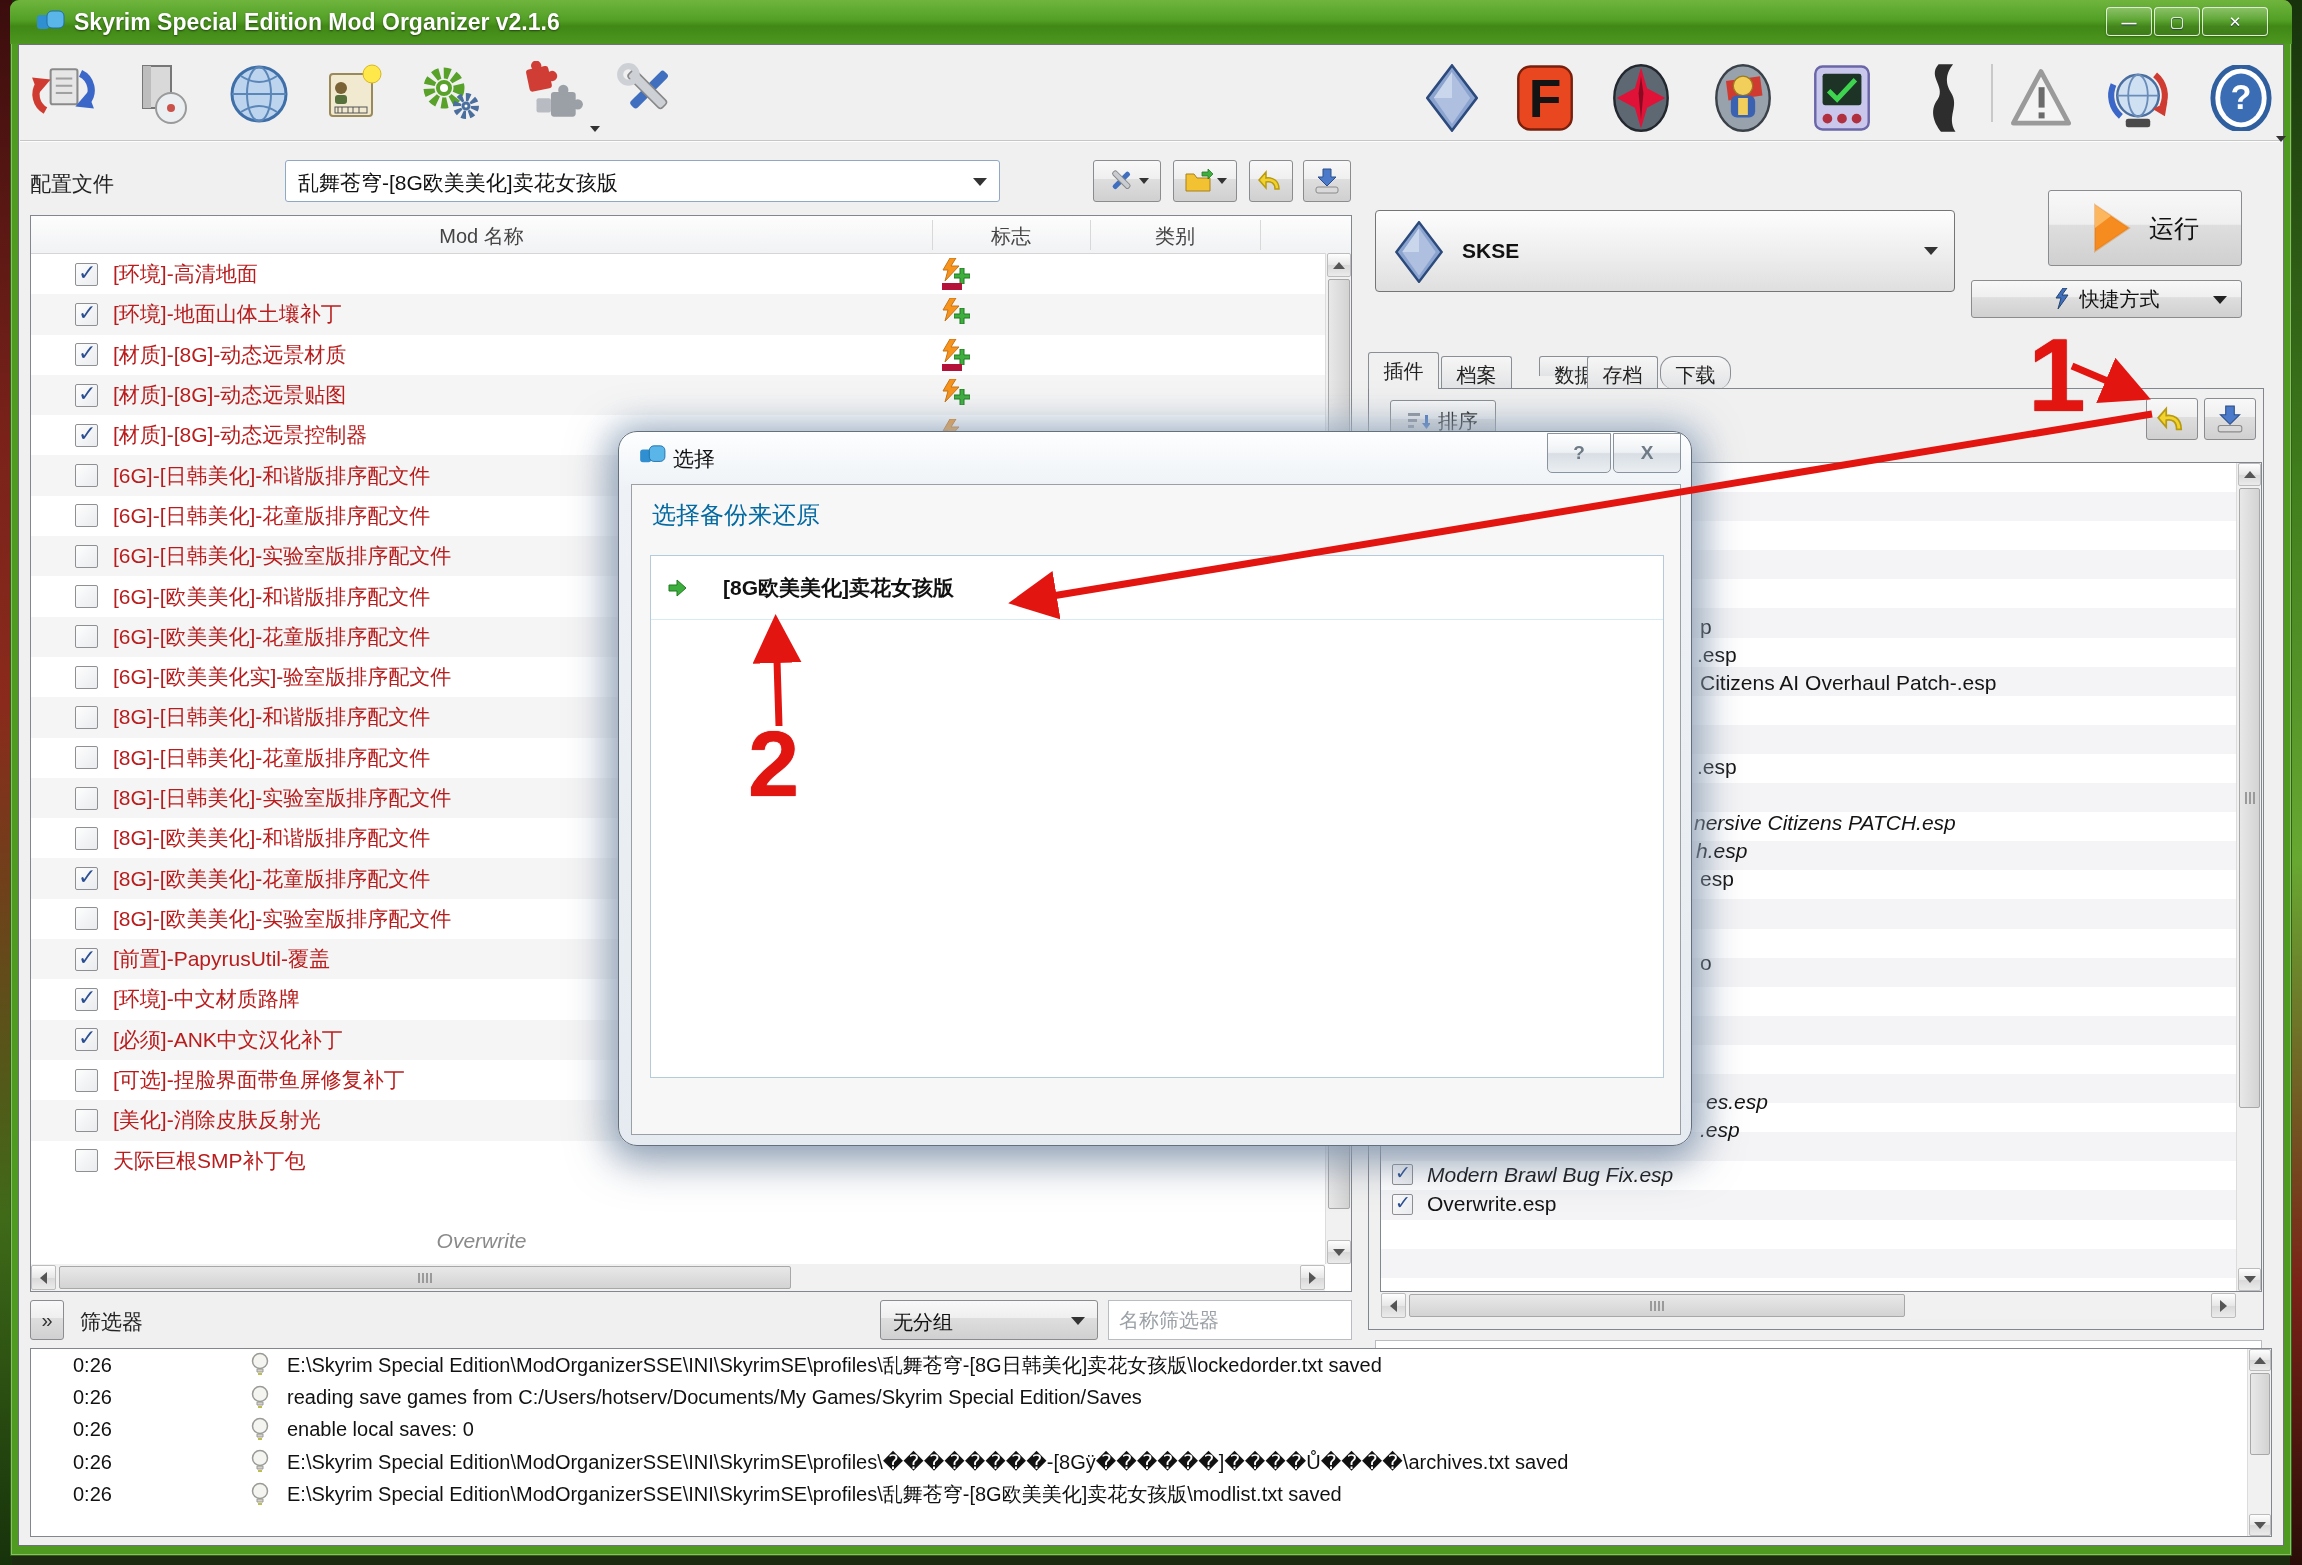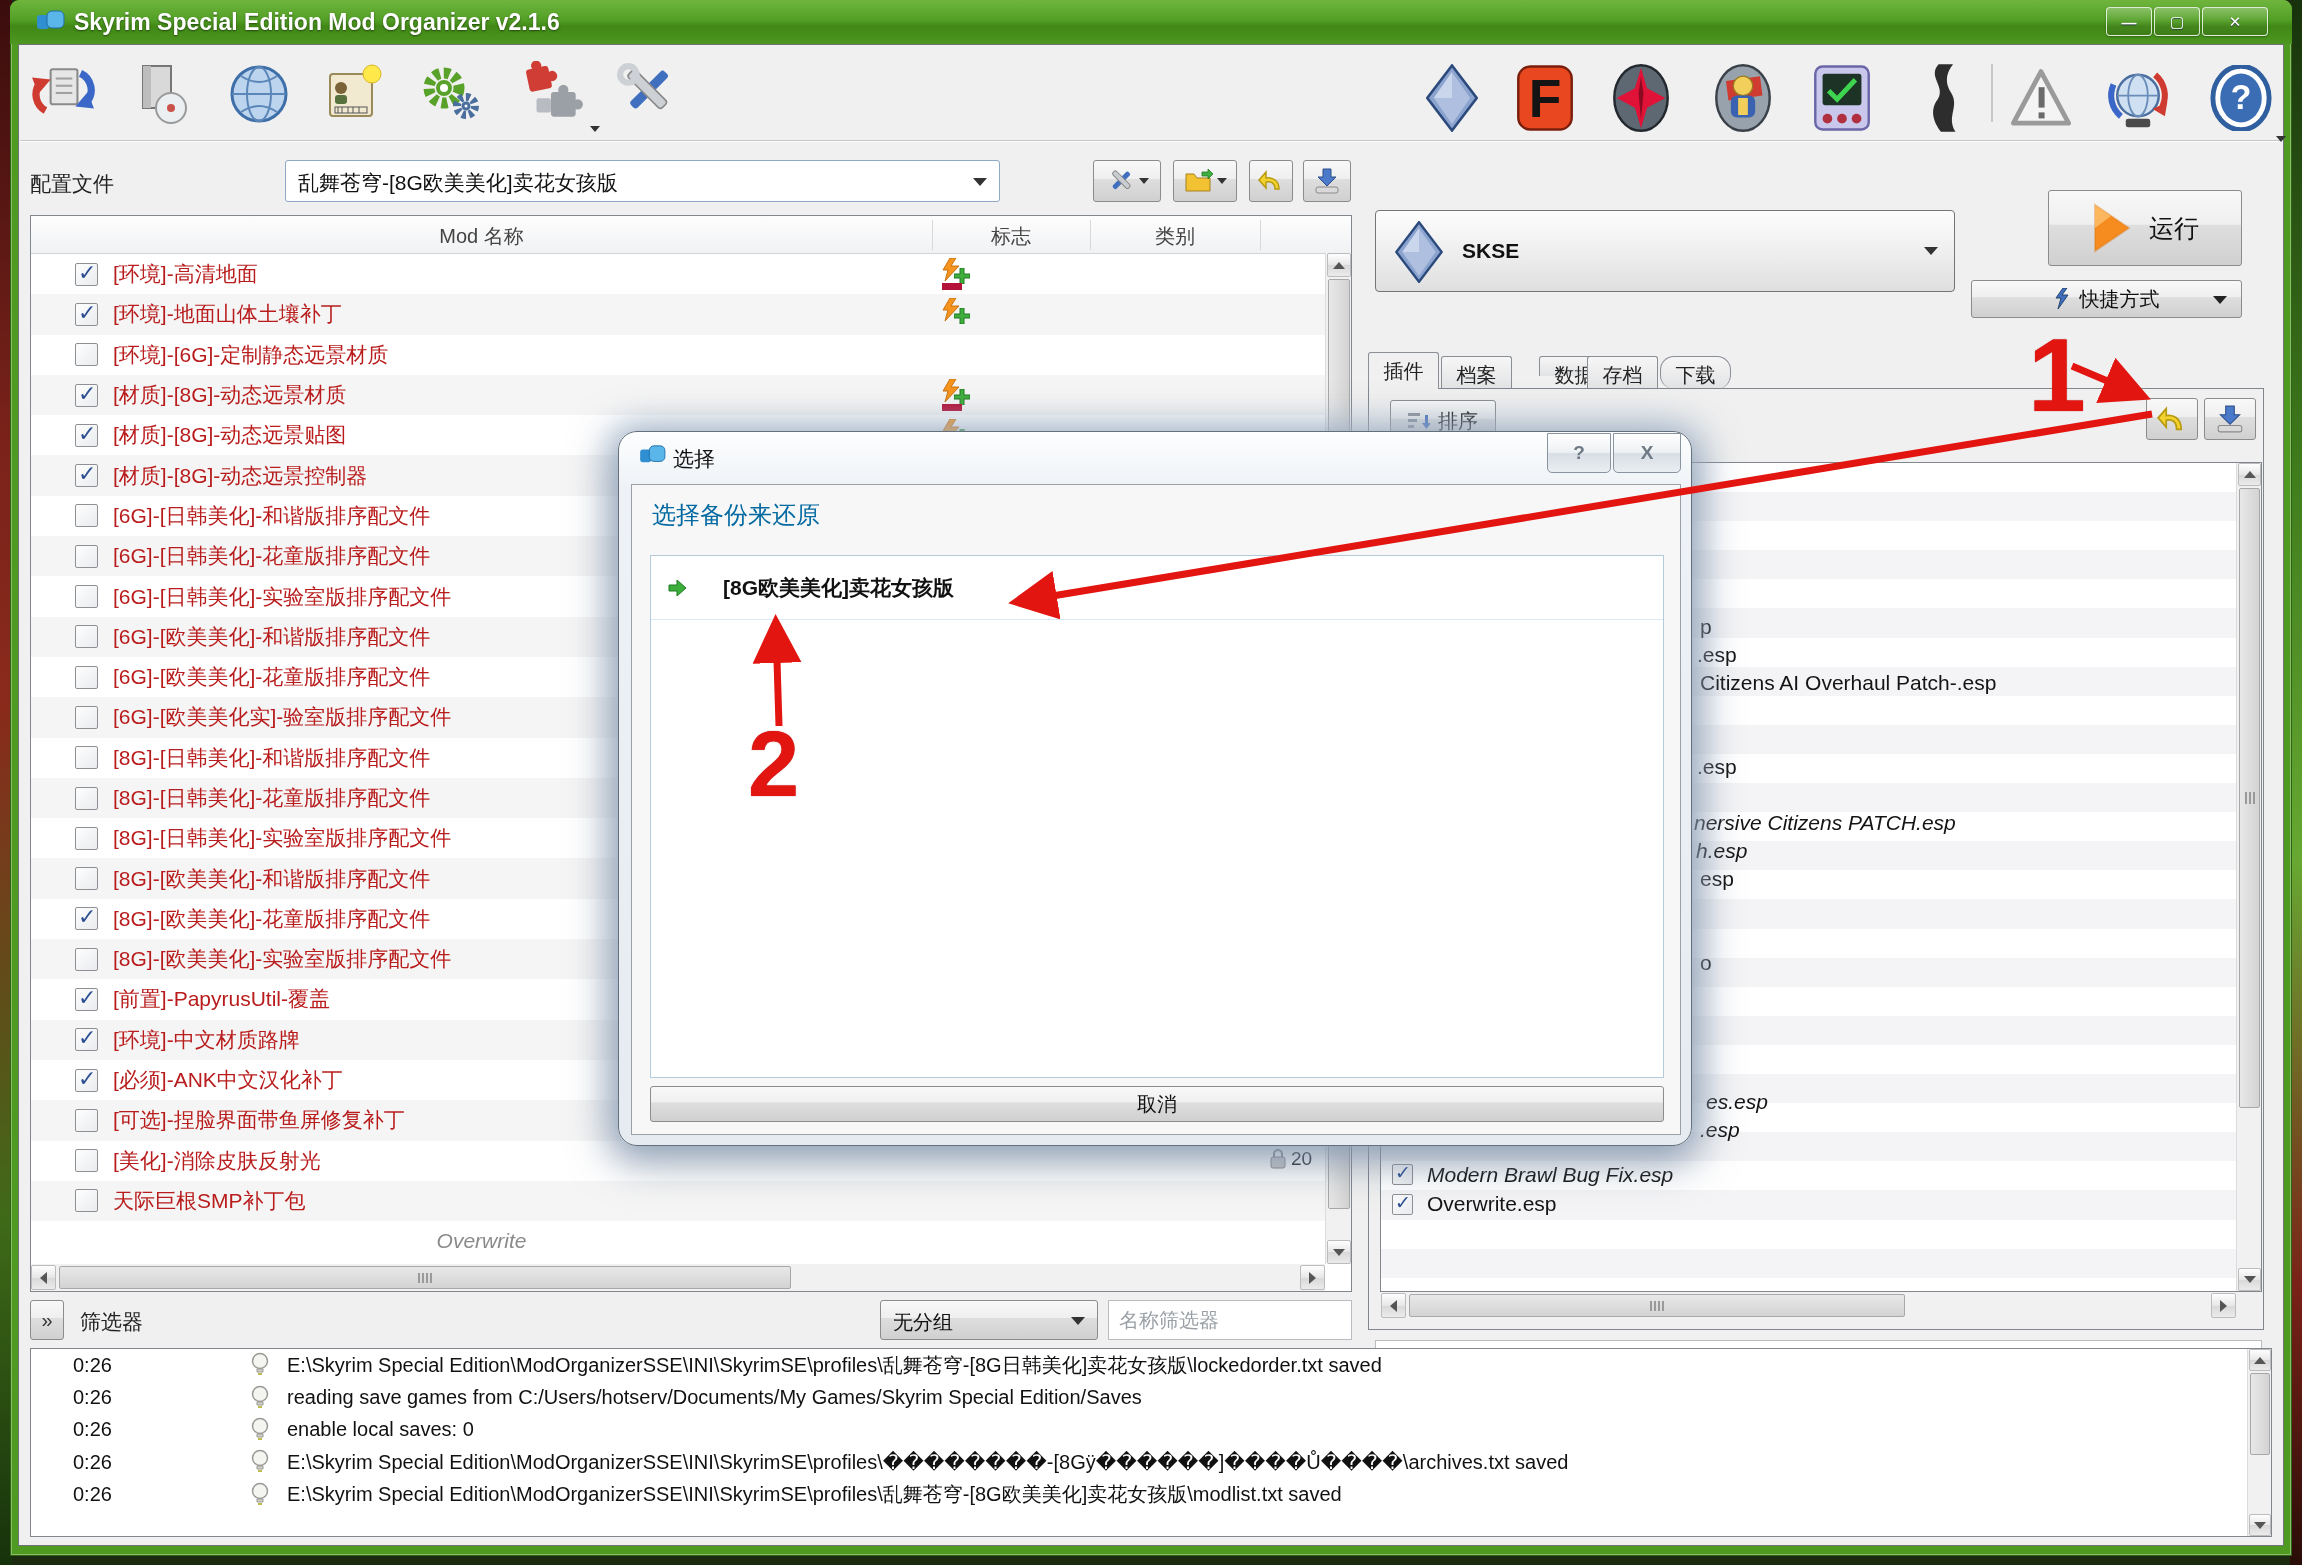--- a/index.html
+++ b/index.html
@@ -369,30 +369,20 @@
               <polygon points="10,0 3,12 8,12 5,23 19,8 11,8 16,0" fill="#f7941d" stroke="#c97312" stroke-width="1"></polygon>
             </svg>
             <svg class="f-p" width="16" height="16" viewBox="0 0 16 16">
               <polygon points="6,0 10,0 10,6 16,6 16,10 10,10 10,16 6,16 6,10 0,10 0,6 6,6" fill="#3fae3f" stroke="#1f7a1f" stroke-width="1"></polygon>
             </svg>
 
           </span>
 
         </div>
 
-        <div class="mod-row">
-          <span class="cb"></span>
-          <span class="mod-name">[环境]-[6G]-定制静态远景材质</span>
-          <span class="flags">
-            
-            
-            
-          </span>
-
-        </div>
 
         <div class="mod-row checked fl-lpm">
           <span class="cb"></span>
           <span class="mod-name">[材质]-[8G]-动态远景材质</span>
           <span class="flags">
             <svg class="f-b" width="22" height="26" viewBox="0 0 22 26">
               <polygon points="10,0 3,12 8,12 5,23 19,8 11,8 16,0" fill="#f7941d" stroke="#c97312" stroke-width="1"></polygon>
             </svg>
             <svg class="f-p" width="16" height="16" viewBox="0 0 16 16">
               <polygon points="6,0 10,0 10,6 16,6 16,10 10,10 10,16 6,16 6,10 0,10 0,6 6,6" fill="#3fae3f" stroke="#1f7a1f" stroke-width="1"></polygon>
@@ -846,21 +836,20 @@
     <div id="dlg-inner">
       <span id="dlg-prompt">选择备份来还原</span>
       <div id="dlg-listbox">
         <div id="dlg-item">
           <svg width="20" height="20" viewBox="0 0 20 20">
               <polygon points="2,7 10,7 10,2 19,10 10,18 10,13 2,13" fill="#3cae3c" stroke="#1f7a1f" stroke-width="1"></polygon>
             </svg>
           <span class="itxt">[8G欧美美化]卖花女孩版</span>
         </div>
       </div>
-      <div class="b7" id="dlg-cancel">取消</div>
     </div>
   </div>
 
   <div class="ann-num" id="ann-1">1</div>
   <div class="ann-num" id="ann-2">2</div>
   <svg id="ann" viewBox="0 0 2302 1565">
     <defs>
         <marker id="ah" markerWidth="7" markerHeight="7" refX="5" refY="3.5" orient="auto">
           <polygon points="0,0 7,3.5 0,7" fill="#e31510"></polygon>
         </marker>

